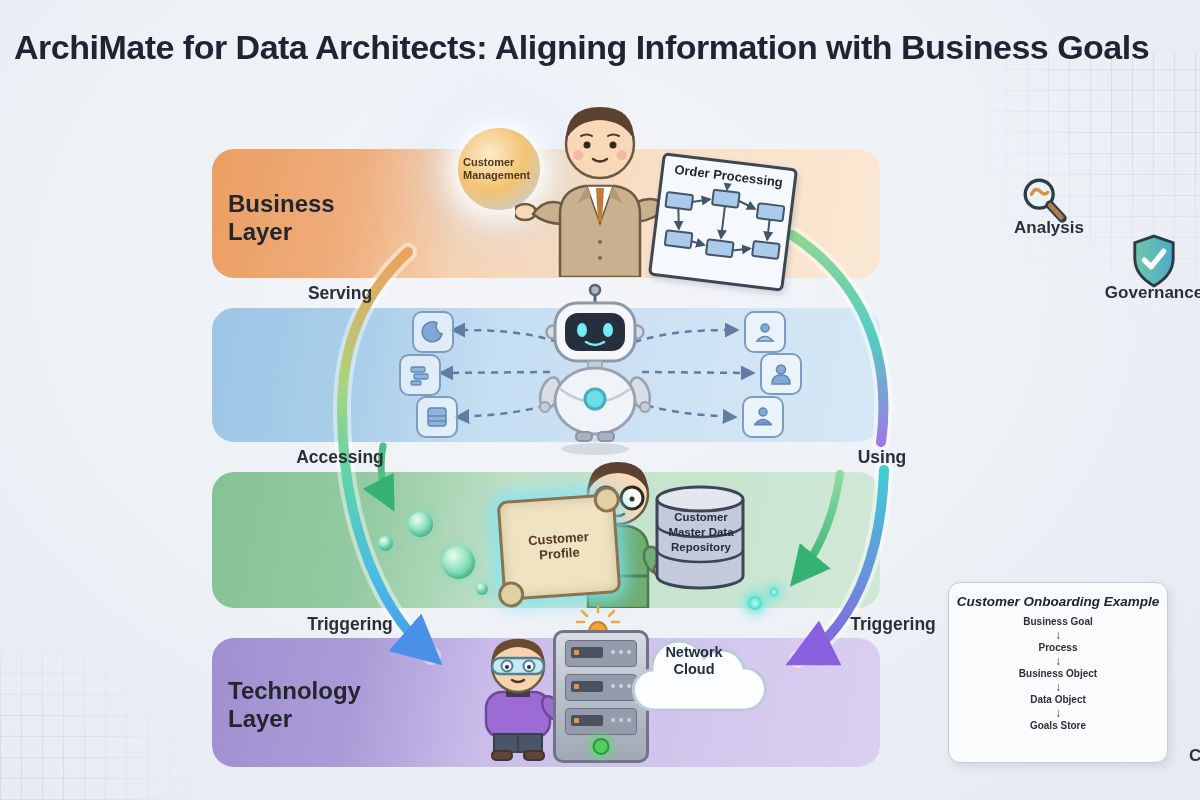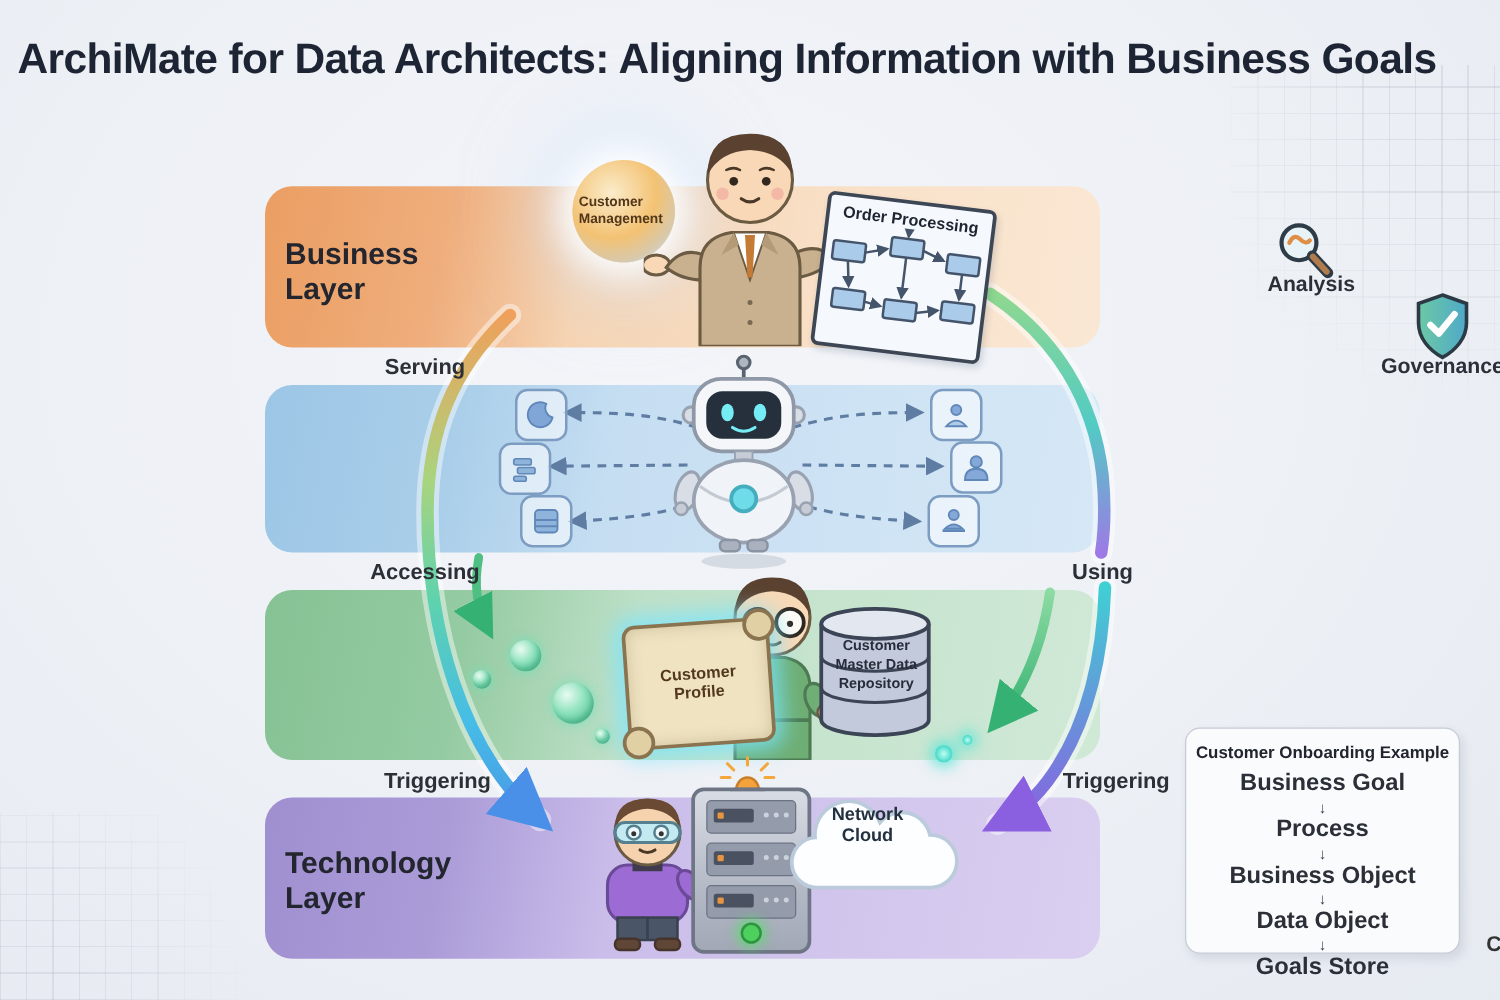--- a/index.html
+++ b/index.html
@@ -85,22 +85,22 @@
   .cloud-label{left:648px;top:644px;width:92px;text-align:center;font-size:14.5px;font-weight:700;
     color:#22303f;line-height:1.2;}
 
   
   .side-label{font-size:17px;font-weight:600;color:#2b2f38;text-align:center;}
 
   
   .card{left:948px;top:582px;width:220px;height:181px;background:#fafbfd;border:1.5px solid #c6ccd6;
     border-radius:12px;box-shadow:3px 4px 8px rgba(60,75,100,.12);box-sizing:border-box;
     padding:11px 6px 8px 6px;text-align:center;}
-  .card-title{font-size:13.5px;font-weight:800;color:#20252e;margin-bottom:7px;}
-  .step{font-size:19px;font-weight:600;color:#2b2f38;line-height:1.2;}
+  .card-title{font-size:13.5px;font-weight:800;color:#20252e;margin-bottom:7px;font-style:italic;}
+  .step{font-size:10px;font-weight:600;color:#2b2f38;line-height:1.2;}
   .step-arrow{font-size:12px;color:#3a3f47;line-height:1;margin:1px 0;}
 
   .edge-letter{left:1189px;top:746px;font-size:17px;font-weight:700;color:#333;}
 </style>
 </head>
 <body>
 
 <div id="canvas">
 
   <div class="grid tr"></div>

